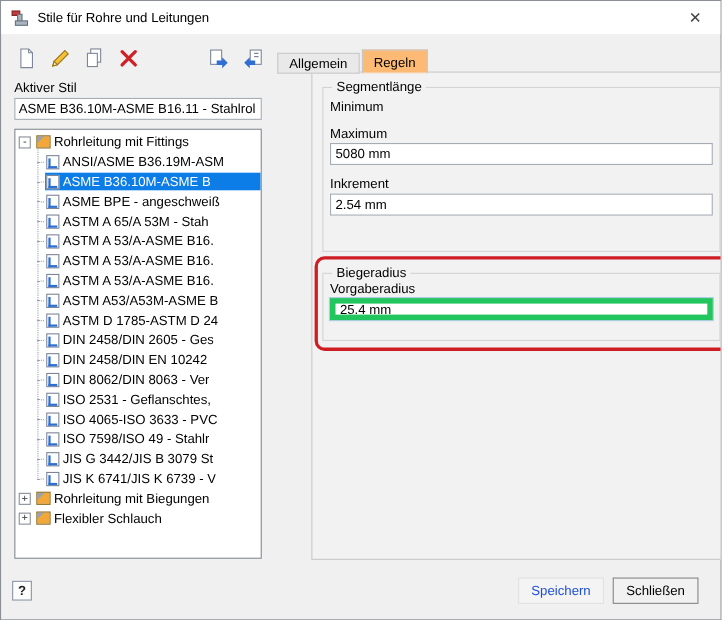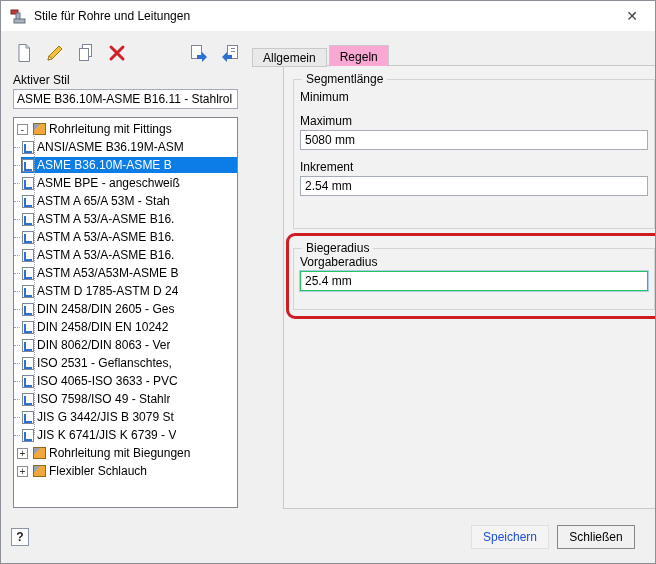--- a/index.html
+++ b/index.html
@@ -30,37 +30,37 @@
   .rowband { display:flex; align-items:center; gap:3px; height:16px; padding:0 3px 0 1px; min-width:0; }
   .child .rowband { flex:1; }
   .sel .rowband { background:#0c7ce6; }
   .sel .tlabel { color:#ffffff; }
   .tlabel { overflow:hidden; white-space:nowrap; }
   .icon-cat { width:13px; height:12px; flex:none; background:linear-gradient(135deg,#9aa3ad 0 30%, #f2a73b 30% 100%); border:1px solid #8c6a1f; }
   .icon-leaf { width:12px; height:13px; flex:none; background:#fff; border:1px solid #7d8698; position:relative; }
   .icon-leaf::after { content:""; position:absolute; left:1px; top:2px; width:6px; height:7px; border-left:2px solid #2e6fd4; border-bottom:2px solid #2e6fd4; }
   .children { position:relative; }
   .children::before { content:""; position:absolute; left:20px; top:-4px; bottom:9px; border-left:1px dotted #9aa2ae; }
-  .trow.child { }
+  .trow.child { padding-left:20px; }
   .stub { width:6px; height:0; flex:none; border-top:1px dotted #9aa2ae; margin-right:1px; }
 
   
   .tabs { position:absolute; left:251px; top:44px; display:flex; align-items:flex-end; z-index:3; }
   .tab { height:19px; padding:0 10px; line-height:19px; background:#e9e9e9; border:1px solid #c9c9c9; margin-right:2px; cursor:pointer; }
-  .tab.active { height:22px; line-height:22px; background:#f9a8d4; border-color:#c9c9c9; border-bottom:1px solid #f2f2f2; }
+  .tab.active { height:22px; line-height:22px; background:#fdba74; border-color:#c9c9c9; border-bottom:1px solid #f2f2f2; }
   .panel { position:absolute; left:250px; top:64px; width:384px; height:444px; background:#f2f2f2; border:1px solid #c9c9c9;margin-left:32px; }
 
   .grp { position:absolute; border:1px solid #d4d4d4; padding:4px 6px 0; }
   .grp-label { position:absolute; top:-8px; left:8px; background:#f2f2f2; padding:0 4px; }
   .grp-seg { left:9px; top:13px; width:362px; height:150px; }
   .grp-bend { left:9px; top:182px; width:362px; height:62px; }
   .row-label { display:block; margin:10px 0 2px; }
   .row-label.first { margin-top:6px; }
   .field { display:block; width:100%; height:20px; border:1px solid #a5acb5; background:#fff; font:12px "Liberation Sans", sans-serif; padding:0 4px; }
-  .field.focus { border:1px solid #22c55e; box-shadow:0 0 0 1px rgba(18,115,200,.30); }
+  .field.focus { border:5px solid #22c55e; box-shadow:0 0 0 1px rgba(18,115,200,.30); }
 
   .annotation { position:absolute; left:2px; top:167px; width:378px; height:86px; border:3px solid #cf1d24; border-radius:9px; pointer-events:none; z-index:5; }
 
   
   .help-btn { position:absolute; left:10px; top:527px; width:18px; height:18px; border:1px solid #8a93a8; background:#fdfdfd; font:bold 12px "Liberation Sans", sans-serif; color:#222; cursor:pointer; padding:0; line-height:15px; }
   .btn { position:absolute; top:524px; width:78px; height:24px; font:12px "Liberation Sans", sans-serif; cursor:pointer; }
   .btn-save { left:470px; background:#f4f4f4; border:1px solid #e0e0e0; color:#1d4ed8; }
   .btn-close2 { left:556px; background:#f1f1f1; border:1px solid #868686; color:#000; }
 </style>
 </head>

